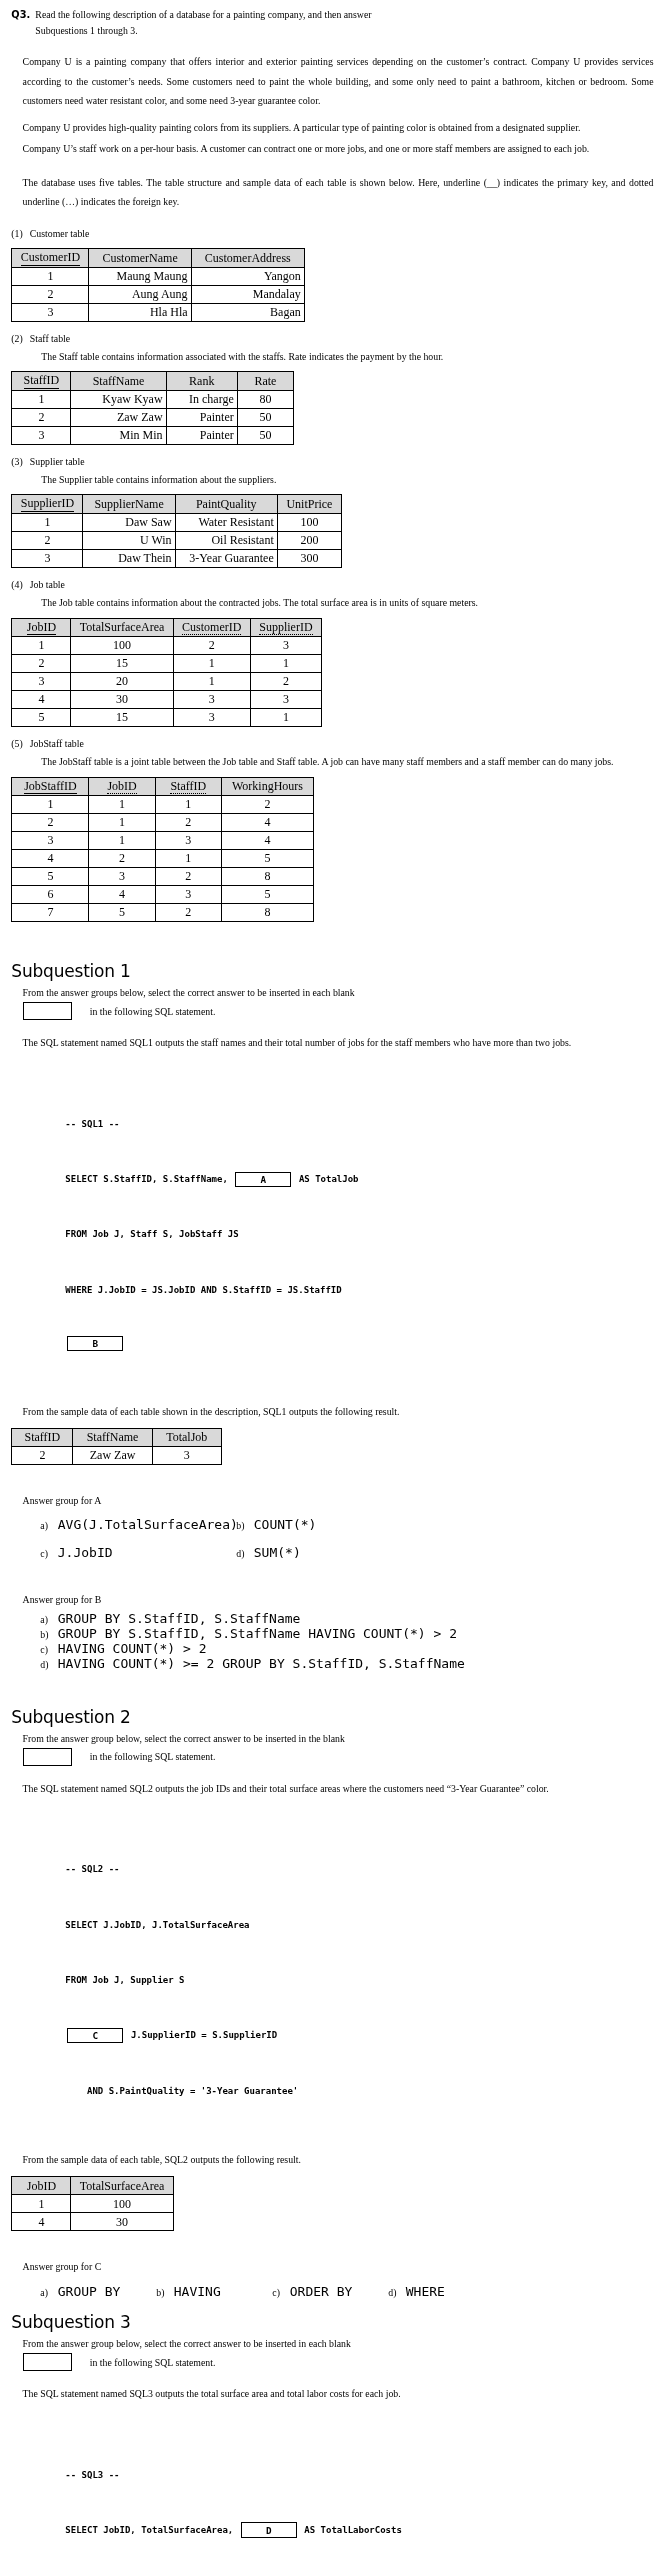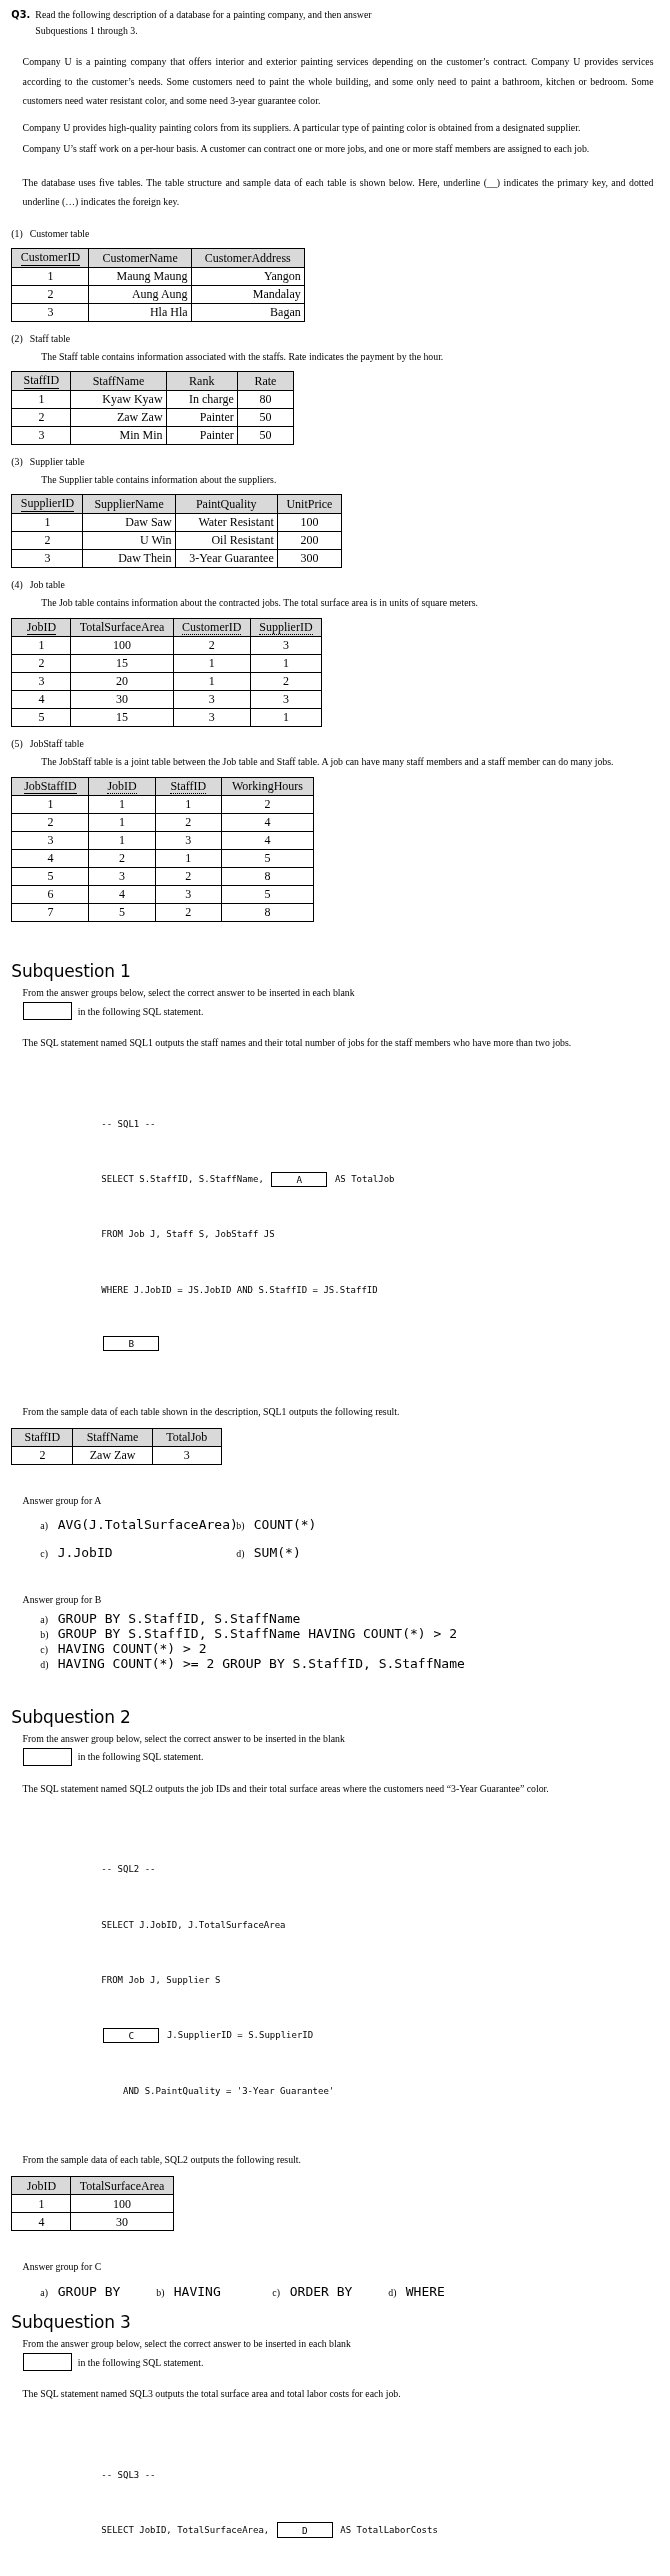--- a/index.html
+++ b/index.html
@@ -74,41 +74,42 @@
   }
 
   .ind-tbl { margin-left:80px; }
   .ind-tbl2 { margin-left:80px; }
 
   
   .sql {
     font-family:"DejaVu Sans Mono", monospace;
     font-size:9px;
     line-height:2.05;
-    margin-left:90px;
+    margin-left:54px;
     white-space:pre;
+    font-weight:bold;
   }
   .sql .ln { display:flex; align-items:center; white-space:pre; }
   .blank {
     display:inline-flex;
     align-items:center;
     justify-content:center;
     border:1.5px solid #000;
     min-width:56px;
     height:15.5px;
     margin:0 2.1px;
     font-family:"DejaVu Sans Mono", monospace;
     font-size:9.3px;
     background:#fff;
     box-sizing:border-box;
     vertical-align:middle;
   }
   .blank.empty { min-width:49px; height:17.5px; margin:0 3.1px 0 0; }
 
-  .blankline { display:flex; align-items:center; }
+  .blankline { display:flex; align-items:center;gap:12px; }
   .blankline .after { margin-left:3.1px; }
 
   
   .ag-title { padding-left:11.3px; margin:0 0 2.1px 0; line-height:1.8; }
   .ag { padding-left:29px; }
   .ag .row { display:flex; line-height:2.15; }
   .ag .opt { display:flex; align-items:baseline; }
   .ag .mark { width:17.5px; flex:none; font-family:"Liberation Serif", serif; font-size:9.8px; }
   .ag .code {
     font-family:"DejaVu Sans Mono", monospace;

